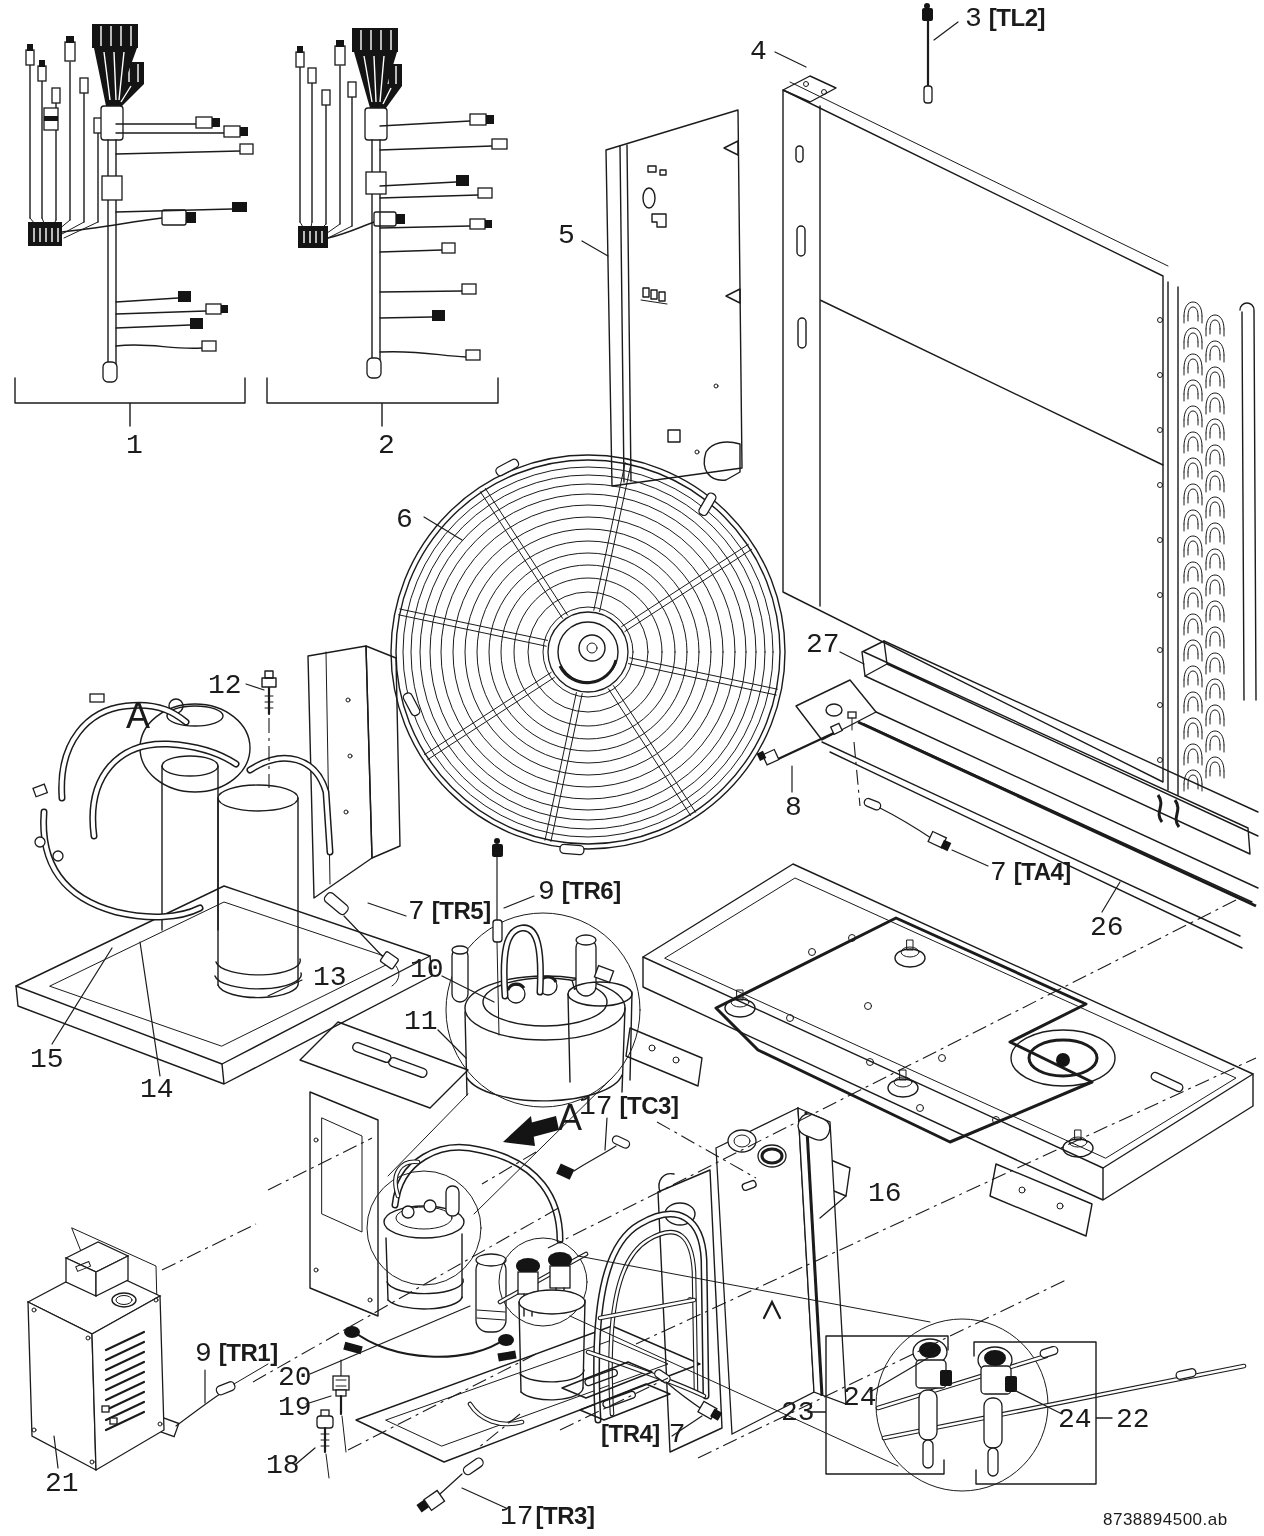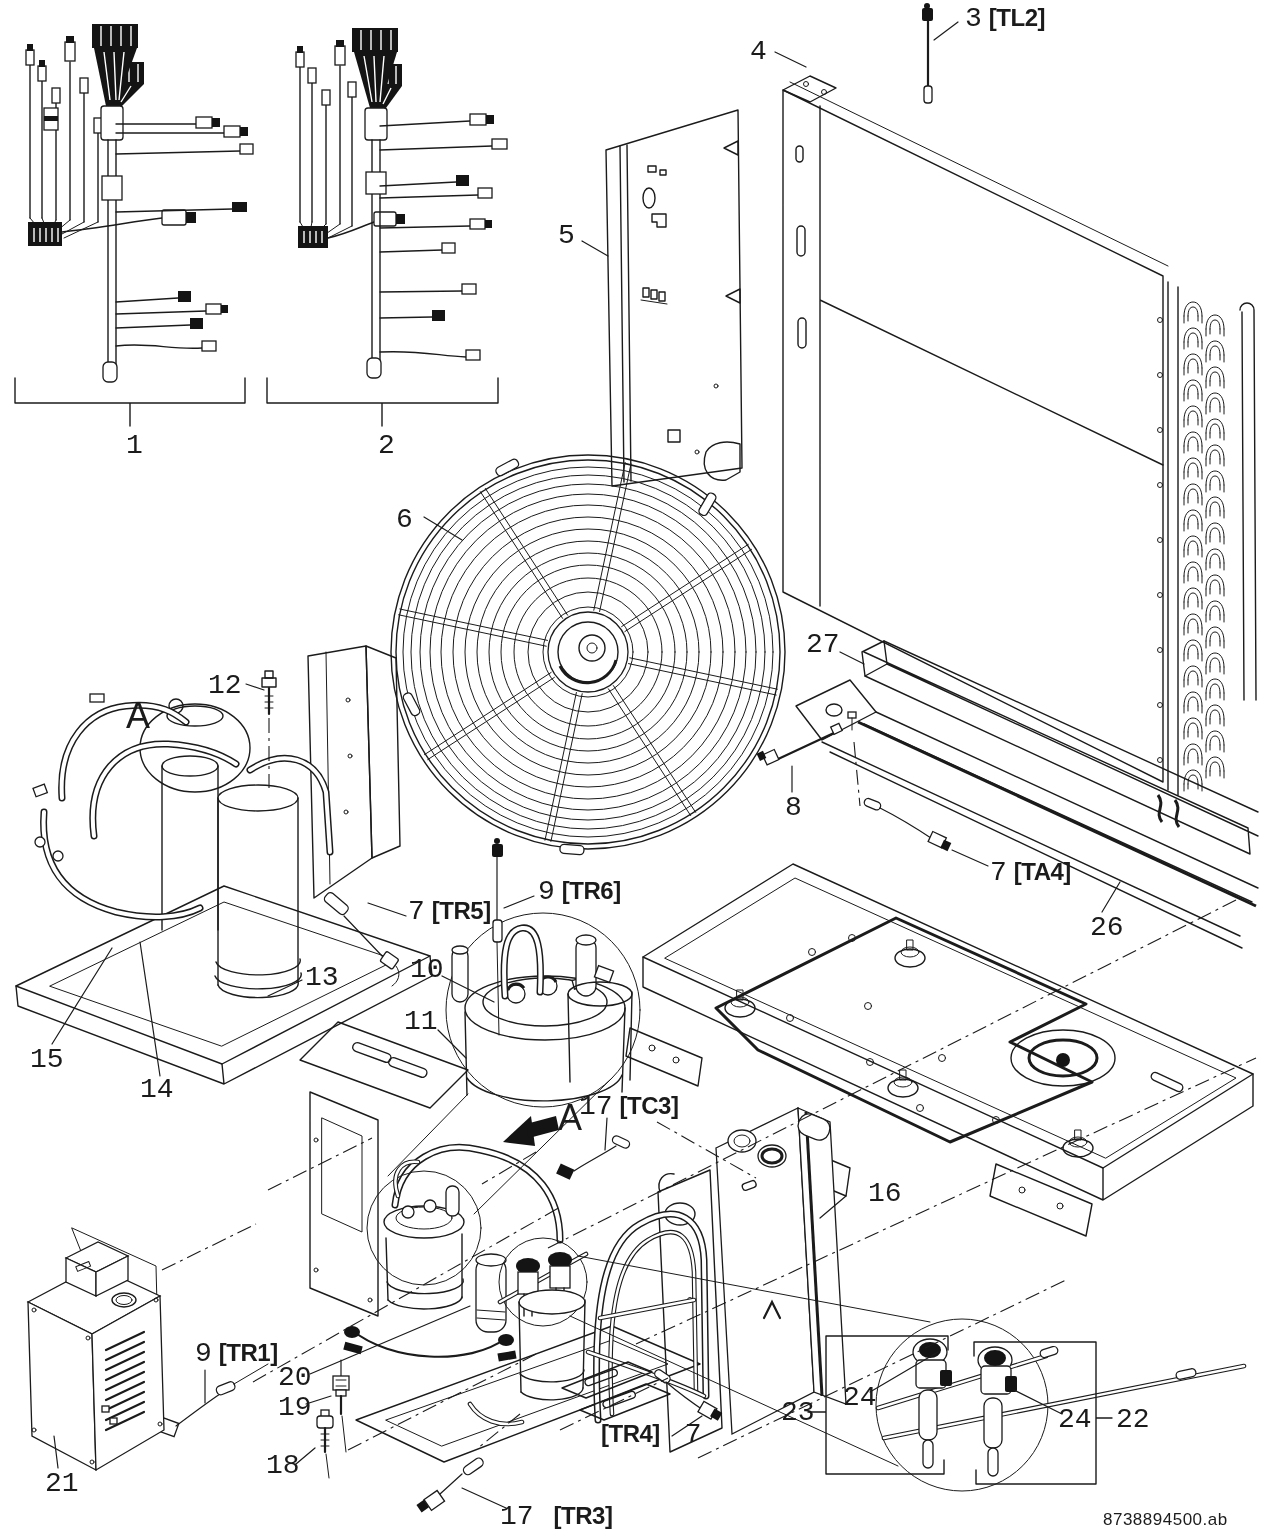--- a/index.html
+++ b/index.html
@@ -16,22 +16,22 @@
   .wsl{fill:none;stroke:#fff;stroke-width:1.4;}
   .tubo{fill:none;stroke:#1b1b1b;stroke-width:7;stroke-linecap:round;}
   .tubi{fill:none;stroke:#fff;stroke-width:4;stroke-linecap:round;}
   .tubo2{fill:none;stroke:#1b1b1b;stroke-width:4.6;stroke-linecap:round;}
   .tubi2{fill:none;stroke:#fff;stroke-width:2.4;stroke-linecap:round;}
   .dash{fill:none;stroke:#1b1b1b;stroke-width:1.1;stroke-dasharray:15 5 3 5;}
   .callout{position:absolute;white-space:nowrap;line-height:1;}
   .callout .num{font-family:"Liberation Mono","DejaVu Sans Mono",monospace;font-size:28px;}
   .callout .tag{font-family:"Liberation Sans","DejaVu Sans",sans-serif;font-weight:700;
                 font-size:24px;letter-spacing:-0.5px;margin-left:7px;}
-  .callout.tight .tag{margin-left:20px;}
-  .callout.tag-first .tag{margin-left:0;margin-right:25px;}
+  .callout.tight .tag{margin-left:2px;}
+  .callout.tag-first .tag{margin-left:0;margin-right:9px;}
   .detail-letter{position:absolute;font-family:"Liberation Sans",sans-serif;
                  font-size:36px;line-height:1;}
   .doc-code{position:absolute;font-family:Liberation Sans, sans-serif;
             font-size:17px;letter-spacing:0.5px;}
 </style>
 </head>
 <body>
 
 <div class="stage">
 
@@ -633,21 +633,21 @@
 <div class="callout" style="left:965px;top:5px;"><span class="num">3</span><span class="tag">[TL2]</span></div>
 <div class="callout" style="left:750px;top:38px;"><span class="num">4</span></div>
 <div class="callout" style="left:558px;top:222px;"><span class="num">5</span></div>
 <div class="callout" style="left:396px;top:506px;"><span class="num">6</span></div>
 <div class="callout" style="left:208px;top:672px;"><span class="num">12</span></div>
 <div class="detail-letter" style="left:126px;top:698px;">A</div>
 <div class="callout" style="left:408px;top:898px;"><span class="num">7</span><span class="tag">[TR5]</span></div>
 <div class="callout" style="left:538px;top:878px;"><span class="num">9</span><span class="tag">[TR6]</span></div>
 <div class="callout" style="left:410px;top:956px;"><span class="num">10</span></div>
 <div class="callout" style="left:404px;top:1008px;"><span class="num">11</span></div>
-<div class="callout" style="left:305px;top:964px;"><span class="num">13</span></div>
+<div class="callout" style="left:313px;top:964px;"><span class="num">13</span></div>
 <div class="callout" style="left:30px;top:1046px;"><span class="num">15</span></div>
 <div class="callout" style="left:140px;top:1076px;"><span class="num">14</span></div>
 <div class="callout" style="left:806px;top:631px;"><span class="num">27</span></div>
 <div class="callout" style="left:785px;top:794px;"><span class="num">8</span></div>
 <div class="callout" style="left:990px;top:859px;"><span class="num">7</span><span class="tag">[TA4]</span></div>
 <div class="callout" style="left:1090px;top:914px;"><span class="num">26</span></div>
 <div class="callout" style="left:579px;top:1093px;"><span class="num">17</span><span class="tag">[TC3]</span></div>
 <div class="detail-letter" style="left:558px;top:1100px;">A</div>
 <div class="callout" style="left:848px;top:1180px;margin-left:20px;"><span class="num">16</span></div>
 <div class="callout" style="left:195px;top:1340px;"><span class="num">9</span><span class="tag">[TR1]</span></div>

